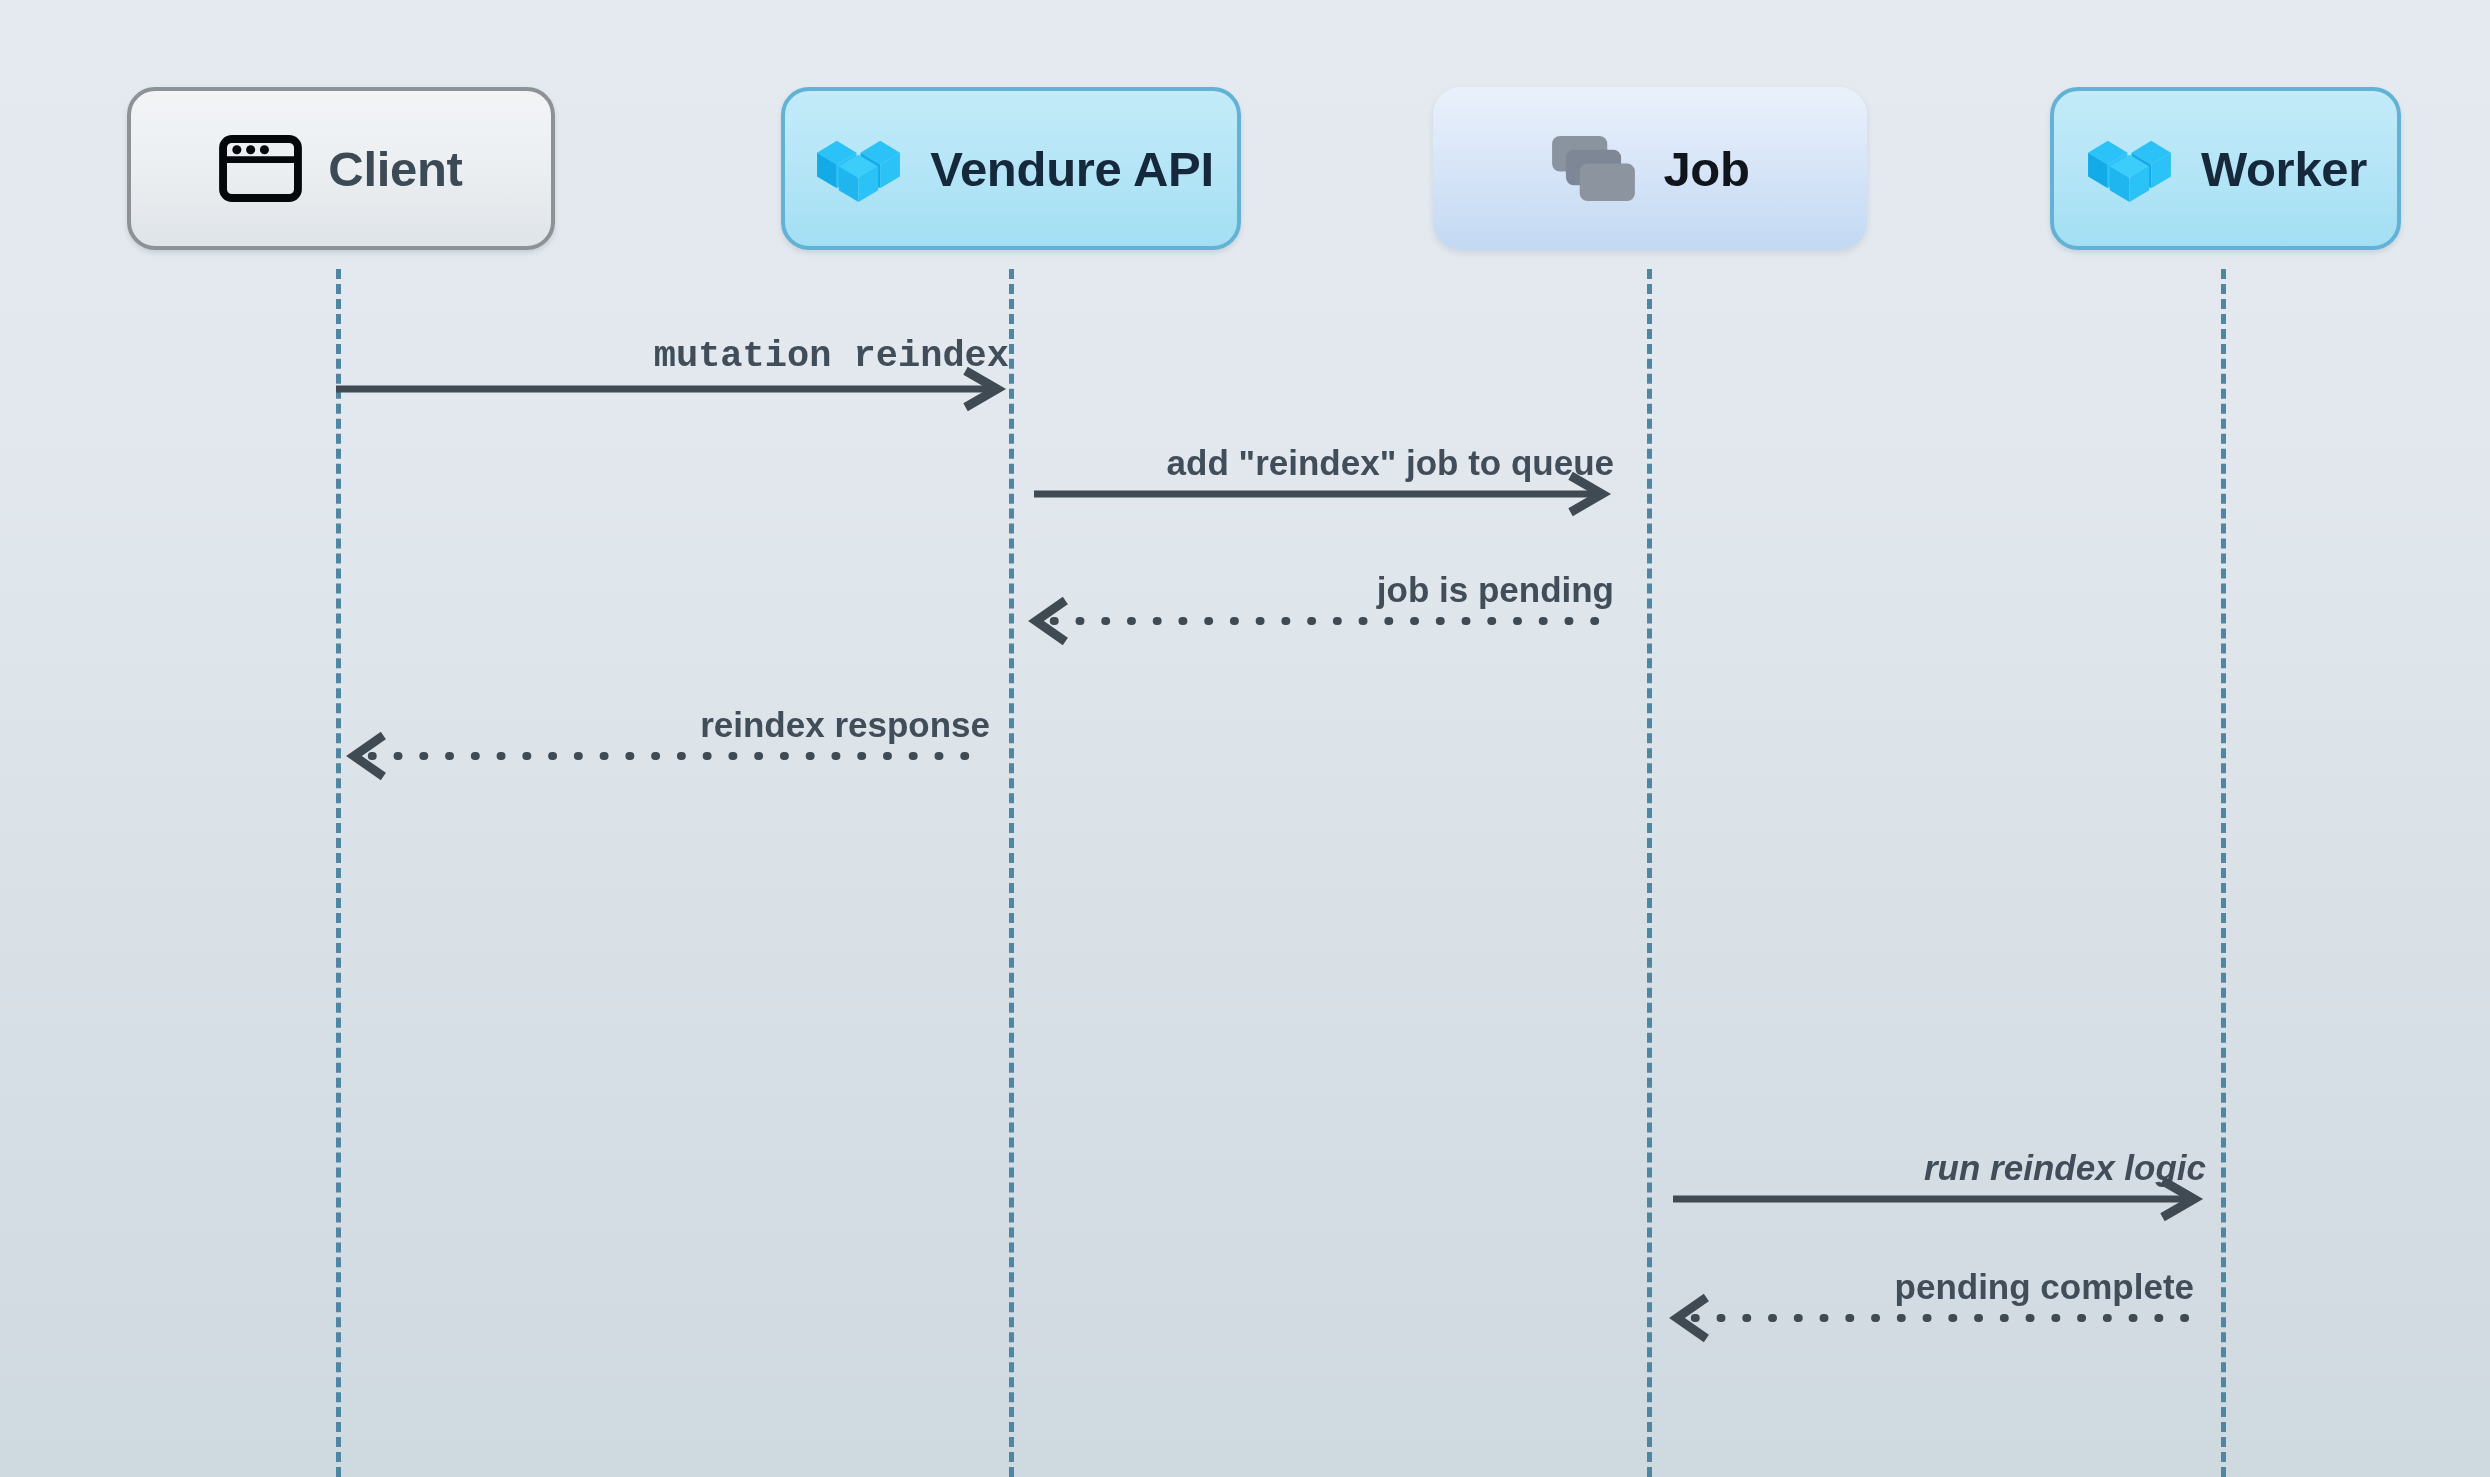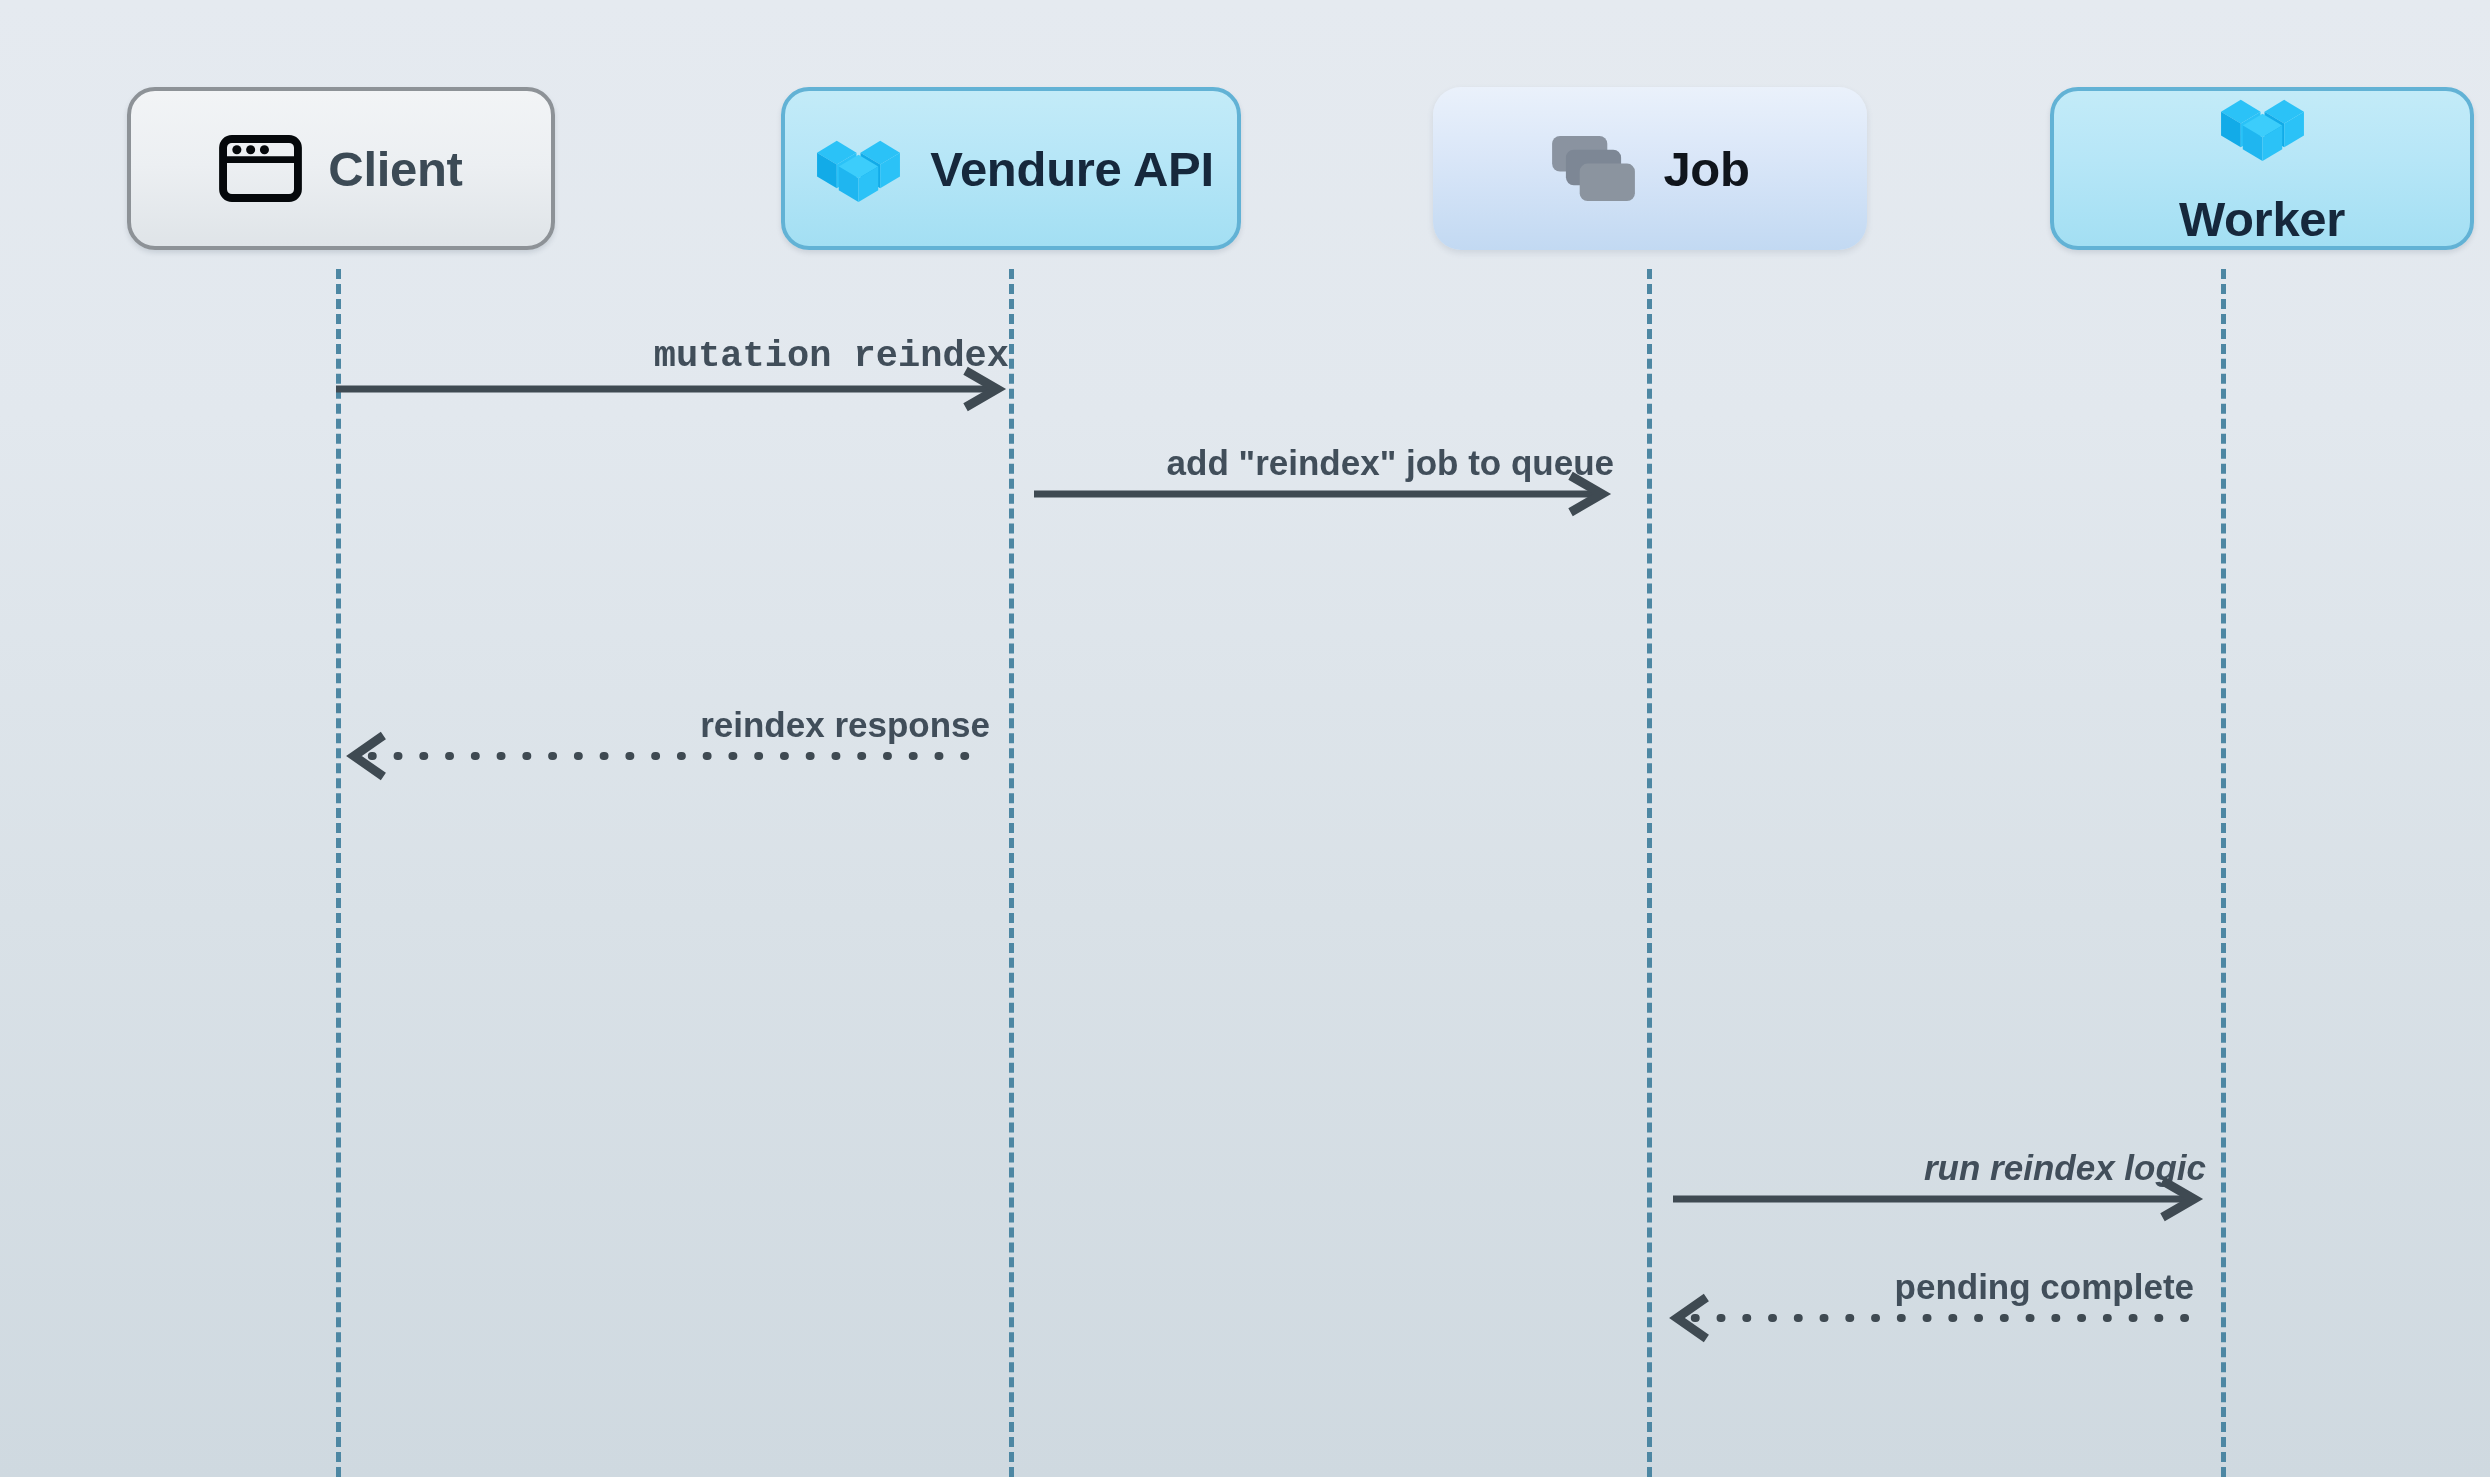--- a/index.html
+++ b/index.html
@@ -148,21 +148,21 @@
     <span class="picon">
       <svg width="87" height="69" viewBox="0 0 88 70">
         <rect x="2" y="2" width="56" height="36" rx="8" ry="8" fill="#8a93a0"></rect>
         <rect x="16" y="16" width="56" height="36" rx="8" ry="8" fill="#7d8795"></rect>
         <rect x="30" y="30" width="56" height="38" rx="8" ry="8" fill="#8b949f"></rect>
       </svg>
     </span>
     <span class="plabel">Job</span>
   </div>
 
-  <div class="participant p-worker" style="left:2050px; top:87px; width:424px;flex-direction:column;">
+  <div class="participant p-worker" style="left:2050px; top:87px; width:351px;">
     <span class="picon">
       <svg width="91" height="75" viewBox="0 0 92 76">
         <polygon points="4,22 24,10 44,22 24,34" fill="#2bc2f7"></polygon>
         <polygon points="4,22 24,34 24,58 4,46" fill="#12abe8"></polygon>
         <polygon points="24,34 44,22 44,46 24,58" fill="#2bc2f7"></polygon>
         <polygon points="48,22 68,10 88,22 68,34" fill="#2bc2f7"></polygon>
         <polygon points="48,22 68,34 68,58 48,46" fill="#12abe8"></polygon>
         <polygon points="68,34 88,22 88,46 68,58" fill="#2bc2f7"></polygon>
         <polygon points="26,36 46,24 66,36 46,48" fill="#3ccdfb"></polygon>
         <polygon points="26,36 46,48 46,72 26,60" fill="#1fb6f0"></polygon>
@@ -181,20 +181,27 @@
   </div>
 
   <div class="message" style="left:1034px; top:435px; width:580px; height:79px;">
     <span class="msg-label">add "reindex" job to queue</span>
     <svg class="msg-arrow" viewBox="0 0 586 40" preserveAspectRatio="none">
       <line x1="0" y1="20" x2="568" y2="20" stroke="#3f4a52" stroke-width="7"></line>
       <polyline points="546,4 574,20 546,36" fill="none" stroke="#3f4a52" stroke-width="9" stroke-linecap="square" stroke-linejoin="miter"></polyline>
     </svg>
   </div>
 
+  <div class="message" style="left:1030px; top:562px; width:584px; height:79px;">
+    <span class="msg-label">job is pending</span>
+    <svg class="msg-arrow" viewBox="0 0 590 40" preserveAspectRatio="none">
+      <line x1="24" y1="20" x2="590" y2="20" stroke="#3f4a52" stroke-width="8" stroke-linecap="round" stroke-dasharray="1 25"></line>
+      <polyline points="32,2 6,20 32,38" fill="none" stroke="#3f4a52" stroke-width="9" stroke-linecap="square" stroke-linejoin="miter"></polyline>
+    </svg>
+  </div>
 
   <div class="message" style="left:348px; top:697px; width:642px; height:79px;">
     <span class="msg-label">reindex response</span>
     <svg class="msg-arrow" viewBox="0 0 648 40" preserveAspectRatio="none">
       <line x1="24" y1="20" x2="648" y2="20" stroke="#3f4a52" stroke-width="8" stroke-linecap="round" stroke-dasharray="1 25"></line>
       <polyline points="32,2 6,20 32,38" fill="none" stroke="#3f4a52" stroke-width="9" stroke-linecap="square" stroke-linejoin="miter"></polyline>
     </svg>
   </div>
 
   <div class="message" style="left:1673px; top:1140px; width:533px; height:79px;font-style:italic;">

